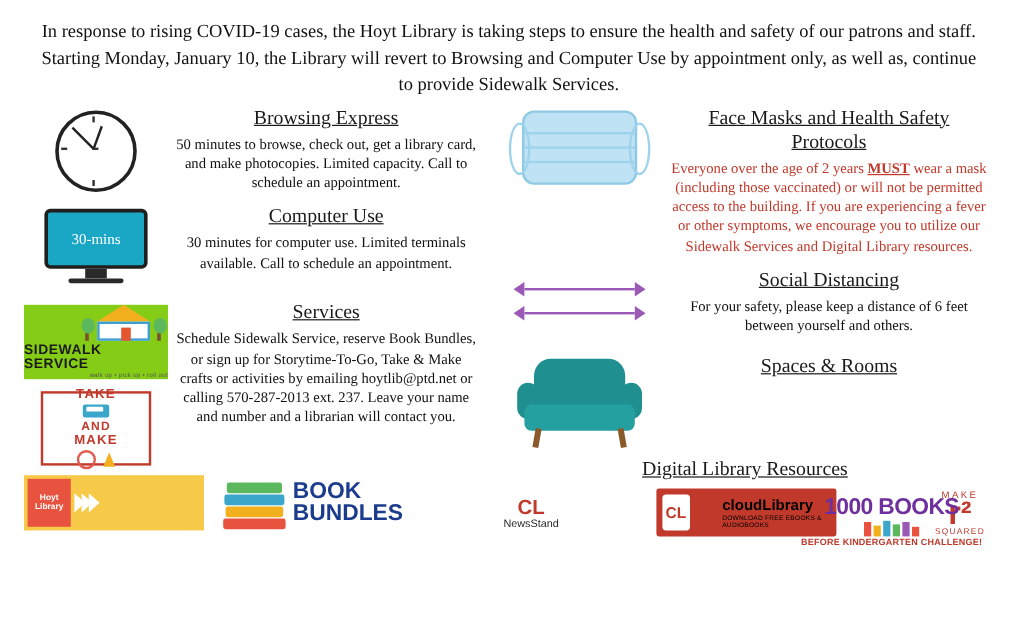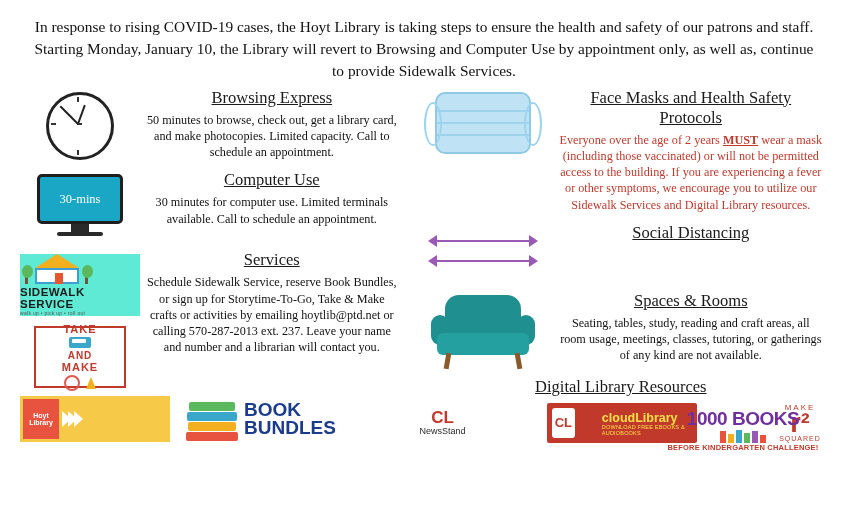--- a/index.html
+++ b/index.html
@@ -99,22 +99,22 @@
     width: 86px; height: 50px; background: #1aa7c5; border: 3px solid #1f1f1f;
     border-radius: 5px; display: flex; align-items: center; justify-content: center;
     box-sizing: border-box;
   }
   .screen span { color: #fff; font-size: 12.5px; font-family: "Liberation Serif", serif; }
   .stand { width: 18px; height: 8px; background: #2a2a2a; margin: 0 auto; }
   .base { width: 46px; height: 4px; background: #2a2a2a; margin: 0 auto; border-radius: 2px;}
 
   
   .sidewalk-logo {
-    width: 120px; height: 62px; background: #5eead4; border: 0;
-    display: flex; flex-direction: column; align-items: flex-start; justify-content: flex-end;
+    width: 120px; height: 62px; background: #84cc16; border: 0;
+    display: flex; flex-direction: column; align-items: flex-end; justify-content: flex-end;
     position: relative;
   }
   .sw-house {
     width: 74px; height: 30px; position: relative; margin-bottom: 2px;
   }
   .sw-roof {
     width: 0; height: 0; border-left: 22px solid transparent; border-right: 22px solid transparent;
     border-bottom: 14px solid #f2b01e; margin: 0 auto;
   }
   .sw-body {
@@ -238,21 +238,21 @@
   .cl-news .cl { color:#c0392b; font-weight:bold; font-size:17px; line-height:1;}
   .cl-news .nm { color:#2a2a2a; font-size:9px; }
   .cloudlib {
     width: 150px; height: 40px; background:#c0392b; display:flex; align-items:center;
     font-family:"Liberation Sans", sans-serif; border-radius:2px;
   }
   .cloudlib .badge {
     width: 30px; height:30px; background:#fff; color:#c0392b; font-weight:bold; font-size:13px;
     display:flex;align-items:center;justify-content:center; margin:0 5px; border-radius:3px;
   }
-  .cloudlib .txt { color:#fde047; line-height:1.05;margin-left:22px;}
+  .cloudlib .txt { color:#000000; line-height:1.05;margin-left:22px;}
   .cloudlib .txt b { font-size:12.5px; }
   .cloudlib .txt small { font-size:5.5px; display:block; letter-spacing:.2px;}
   .r2 {
     width: 60px; height: 44px; display:flex;flex-direction:column;align-items:center;
     justify-content:center; font-family:"Liberation Sans", sans-serif; color:#c0392b;
   }
   .r2 .read { font-size:8px; letter-spacing:2px; }
   .r2 .big { font-size:27px; font-weight:bold; line-height:0.85;}
   .r2 .sq { font-size:7px; letter-spacing:1px; }
   .thousand {
@@ -394,37 +394,37 @@
               </div>
             <div class="arrow-row">
                 <span class="arrow-head-l"></span>
                 <span class="arrow-line"></span>
                 <span class="arrow-head-r"></span>
               </div>
           </div>
         </div>
         <div class="text-cell">
           <div class="sec-title">Social Distancing</div>
+          <div class="sec-body">For your safety, please keep a distance of 6 feet between yourself and others.</div>
         </div>
       </div>
 
       <div class="section row row-r" style="margin-top:16px">
         <div class="icon-cell">
           <div class="chair">
             <div class="back"></div>
             <div class="armL"></div>
             <div class="armR"></div>
             <div class="seat"></div>
             <div class="legL"></div>
             <div class="legR"></div>
           </div>
         </div>
         <div class="text-cell">
           <div class="sec-title">Spaces &amp; Rooms</div>
-          <div class="sec-body">Seating, tables, study, reading and craft areas, all room usage, meetings, classes, tutoring, or gatherings of any kind are not available.</div>
         </div>
       </div>
 
       <div class="section" style="margin-top:6px">
         <div class="sec-title">Digital Library Resources</div>
         <div class="dig-row">
           <div class="cl-news">
             <div class="cl">CL</div>
             <div class="nm">NewsStand</div>
           </div>

